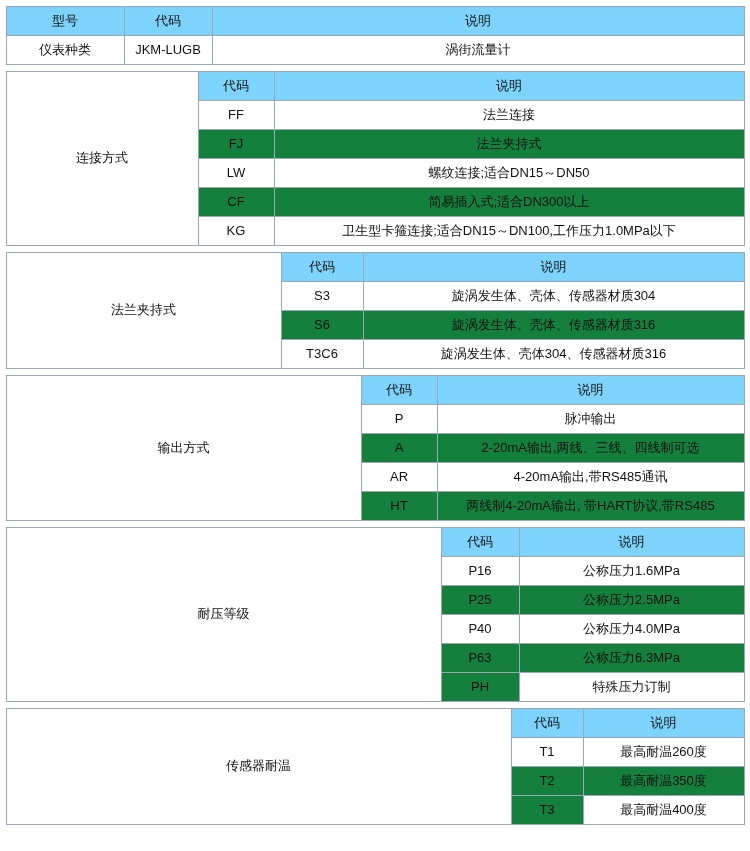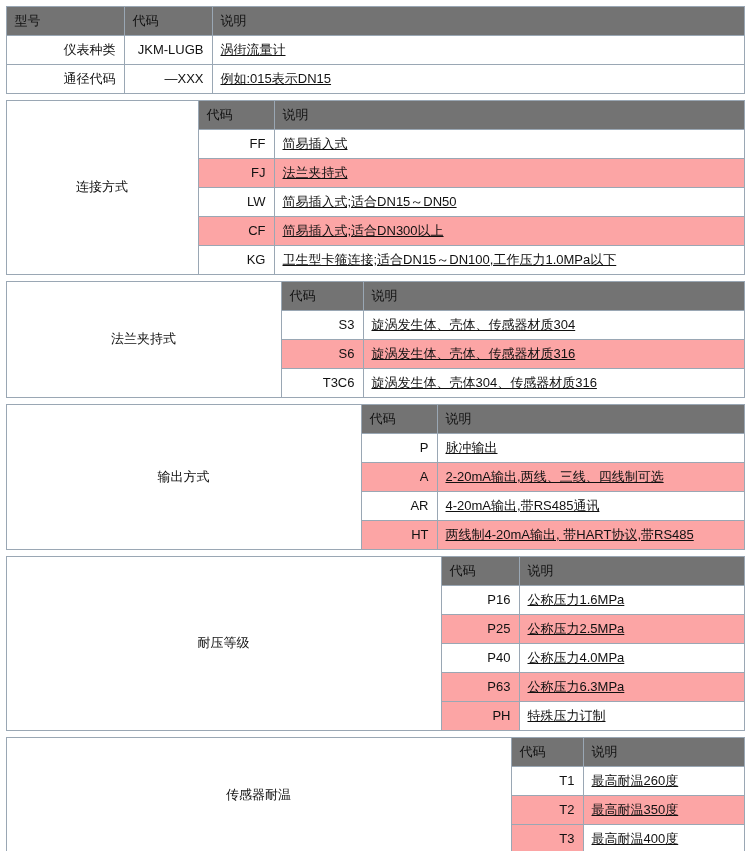--- a/index.html
+++ b/index.html
@@ -30,37 +30,36 @@
   table.spec td {
     border: 1px solid #9aa7b4;
     padding: 0 8px;
     height: 29px;
     line-height: 1.25;
     vertical-align: middle;
     box-sizing: border-box;
     word-break: break-all;
   }
   .hdr {
-    background: #737373;
-    text-align: left;
+    background: #7dd3fc;
+    text-align: center;
     font-weight: normal;
   }
   .shade {
-    background: #fca5a5;
+    background: #15803d;
     margin-top: 28px;
   }
   .white {
     background: #ffffff;
   }
   .ctr {
-    text-align: right;
+    text-align: center;
   }
   .lft {
-    text-align: left;
-    text-decoration: underline;
+    text-align: center;
   }
   .grouplabel {
     text-align: center;
     vertical-align: middle;
     margin-top: 21px;
   }
 </style>
 </head>
 <body>
 
@@ -76,51 +75,46 @@
       <tr>
         <td class="hdr">型号</td>
         <td class="hdr">代码</td>
         <td class="hdr">说明</td>
       </tr>
       <tr>
         <td class="white ctr">仪表种类</td>
         <td class="white ctr">JKM-LUGB</td>
         <td class="white lft">涡街流量计</td>
       </tr>
-      <tr>
-        <td class="white ctr">通径代码</td>
-        <td class="white ctr">—XXX</td>
-        <td class="white lft">例如:015表示DN15</td>
-      </tr>
     </tbody>
   </table>
 
   <table class="spec">
     <colgroup>
       <col style="width:192px">
       <col style="width:76px">
       <col style="width:470px">
     </colgroup>
     <tbody>
       <tr>
         <td class="white grouplabel" rowspan="6">连接方式</td>
         <td class="hdr">代码</td>
         <td class="hdr">说明</td>
       </tr>
       <tr>
         <td class="white ctr">FF</td>
-        <td class="white lft">简易插入式</td>
+        <td class="white lft">法兰连接</td>
       </tr>
       <tr>
         <td class="shade ctr">FJ</td>
         <td class="shade lft">法兰夹持式</td>
       </tr>
       <tr>
         <td class="white ctr">LW</td>
-        <td class="white lft">简易插入式;适合DN15～DN50</td>
+        <td class="white lft">螺纹连接;适合DN15～DN50</td>
       </tr>
       <tr>
         <td class="shade ctr">CF</td>
         <td class="shade lft">简易插入式;适合DN300以上</td>
       </tr>
       <tr>
         <td class="white ctr">KG</td>
         <td class="white lft">卫生型卡箍连接;适合DN15～DN100,工作压力1.0MPa以下</td>
       </tr>
     </tbody>

